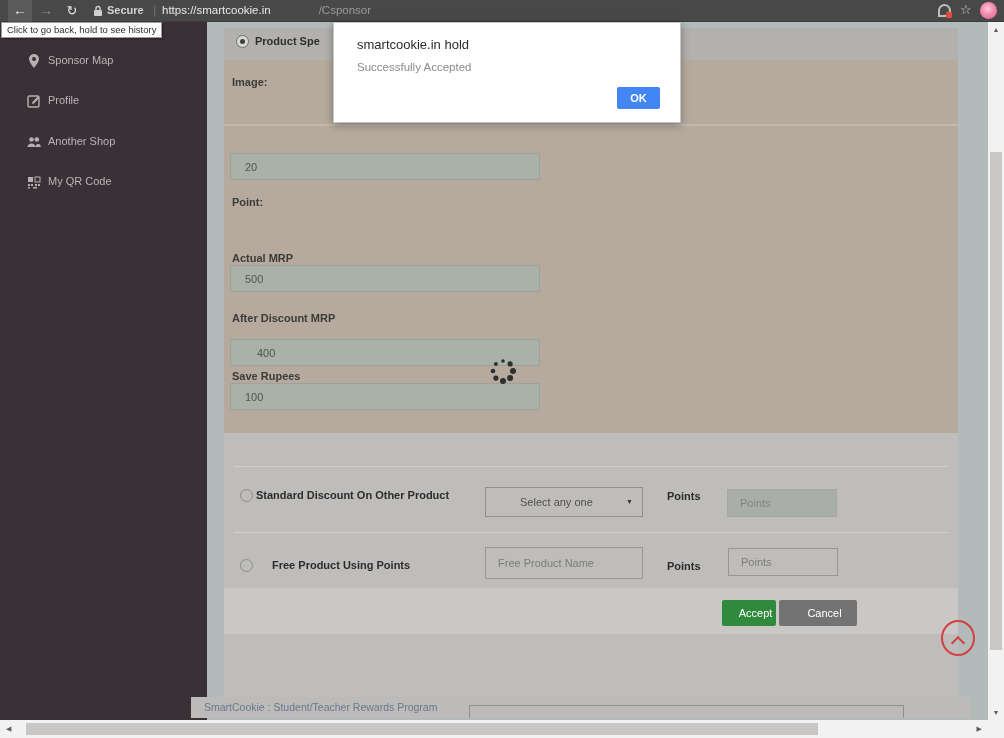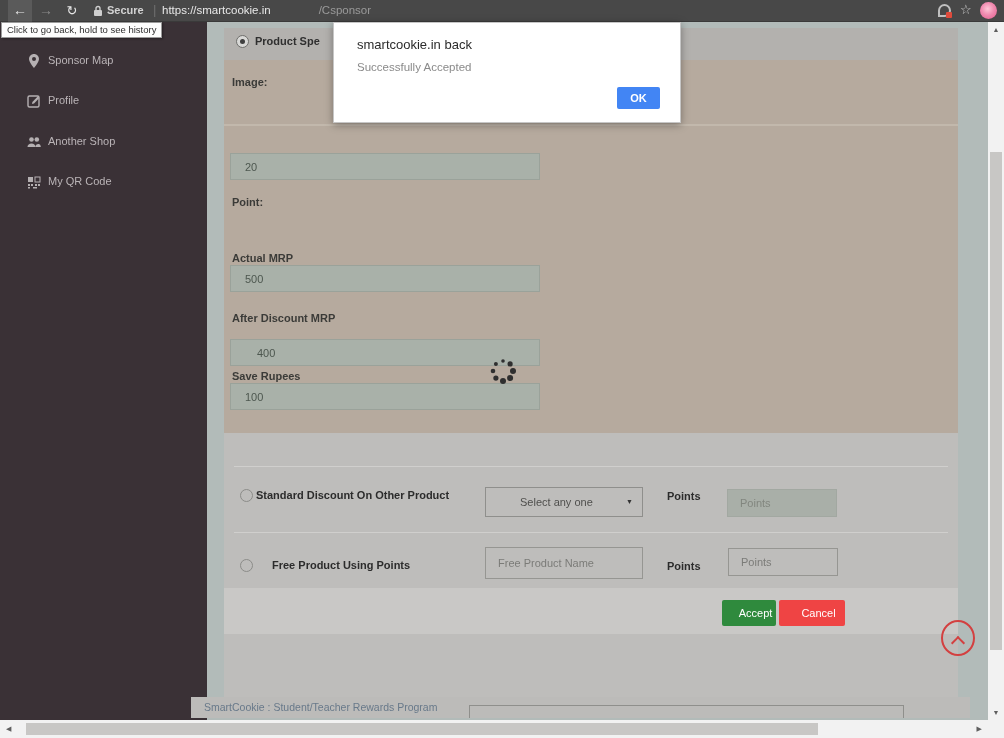--- a/index.html
+++ b/index.html
@@ -74,21 +74,21 @@
   .name-input { position:absolute; left:261px; width:158px; height:32px; background:transparent;
     border:1px solid #969692; font-size:11px; color:#787874; padding-left:12px;
     font-family:"Liberation Sans", sans-serif; }
   input::placeholder { color:#82867f; opacity:1; }
   .name-input::placeholder, .pts-input.outline::placeholder { color:#7b7b78; }
 
   .btn-band { position:absolute; left:0; top:560px; width:734px; height:46px; background:#c9c8c6; }
   .btn { position:absolute; top:12px; height:26px; border:none; color:#fff; font-size:11px;
     font-family:"Liberation Sans", sans-serif; border-radius:2px; cursor:pointer;padding-left:13px; }
   .btn.accept { left:498px; width:54px; background:#2f8a3d; }
-  .btn.cancel { left:555px; width:66px; background:#ef4444; }
+  .btn.cancel { left:555px; width:78px; background:#737373; }
 
   .purple-bar { position:absolute; left:0; top:648px; width:734px; height:21px;
     background:#7a3e92; overflow:hidden; }
   .purple-bar .ttl { position:absolute; left:14px; top:12px; color:#fff; font-weight:bold; font-size:13px; }
 
   
   .footer { position:absolute; left:191px; top:697px; width:779px; height:21px;
     background:#bcbbb9; overflow:hidden; z-index:6; }
   .footer .txt { position:absolute; left:13px; top:4px; font-size:10.5px; color:#68798a; }
   .footer .fbox { position:absolute; left:278px; top:8px; width:435px; height:30px;
@@ -267,16 +267,16 @@
   <div class="arr" style="bottom:4px;">▼</div>
 </div>
 <div class="hscroll">
   <div class="arr" style="left:6px;">◀</div>
   <div class="thumb"></div>
   <div class="arr" style="right:6px;">▶</div>
 </div>
 <div class="corner"></div>
 
 <div class="dialog">
-  <div class="title">smartcookie.in back</div>
+  <div class="title">smartcookie.in hold</div>
   <div class="msg">Successfully Accepted</div>
   <button class="ok">OK</button>
 </div>
 
 </body></html>

